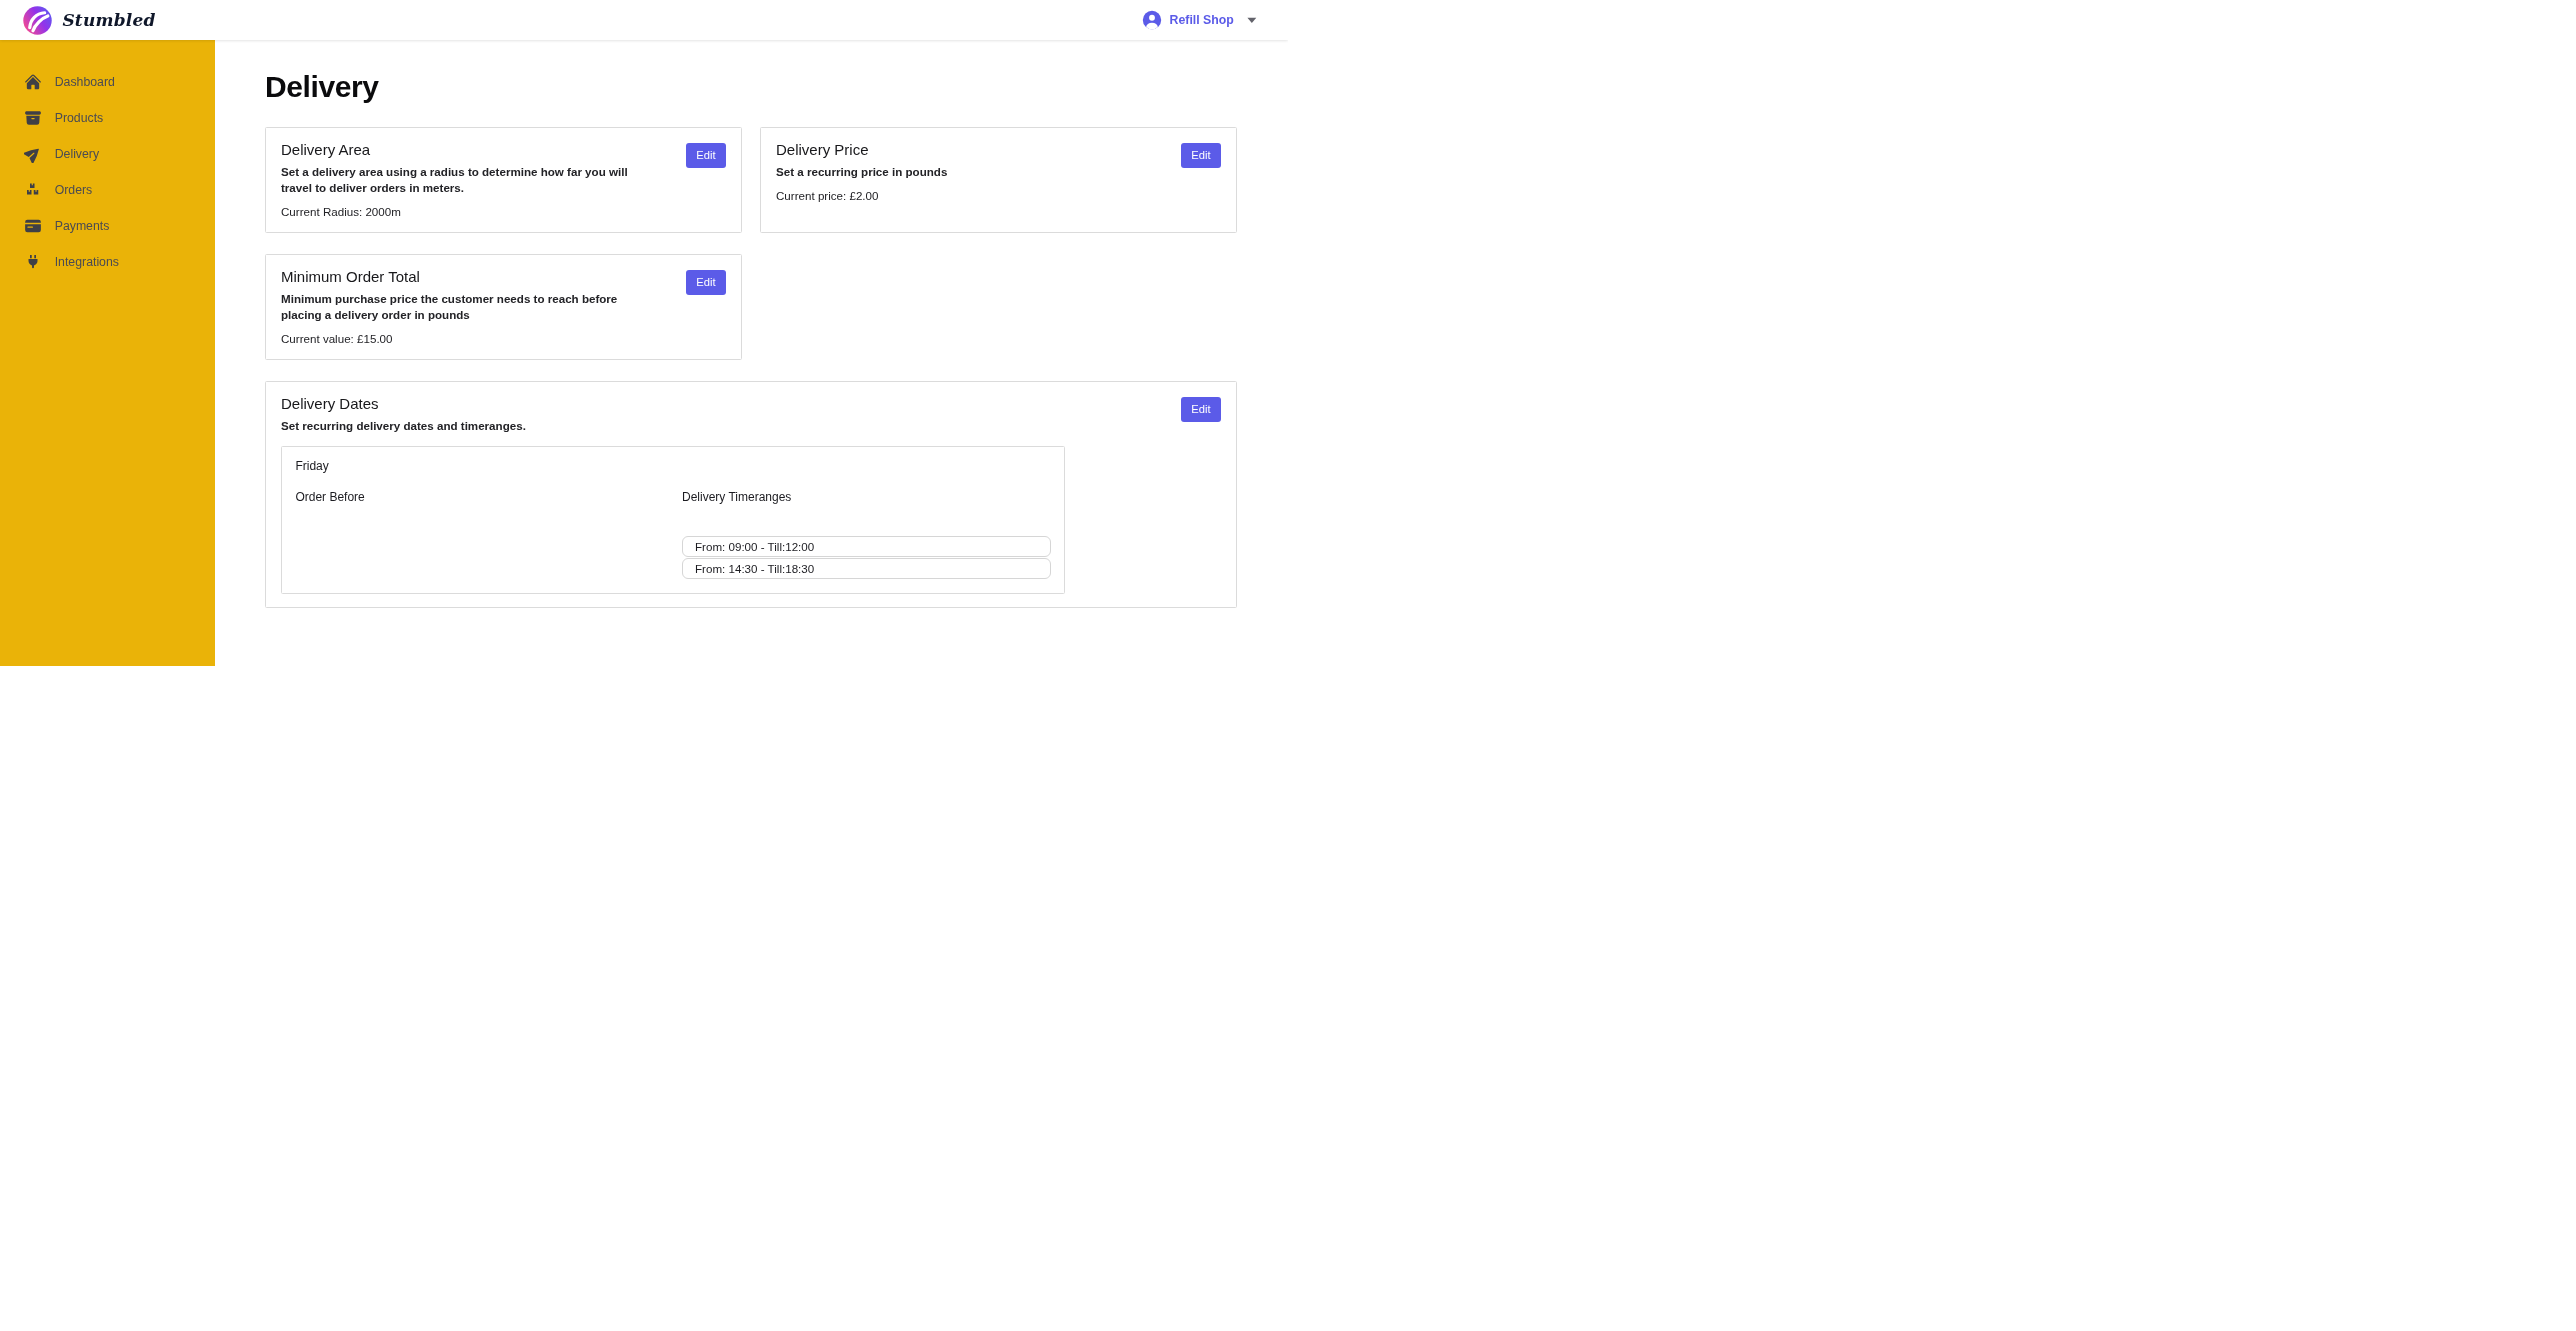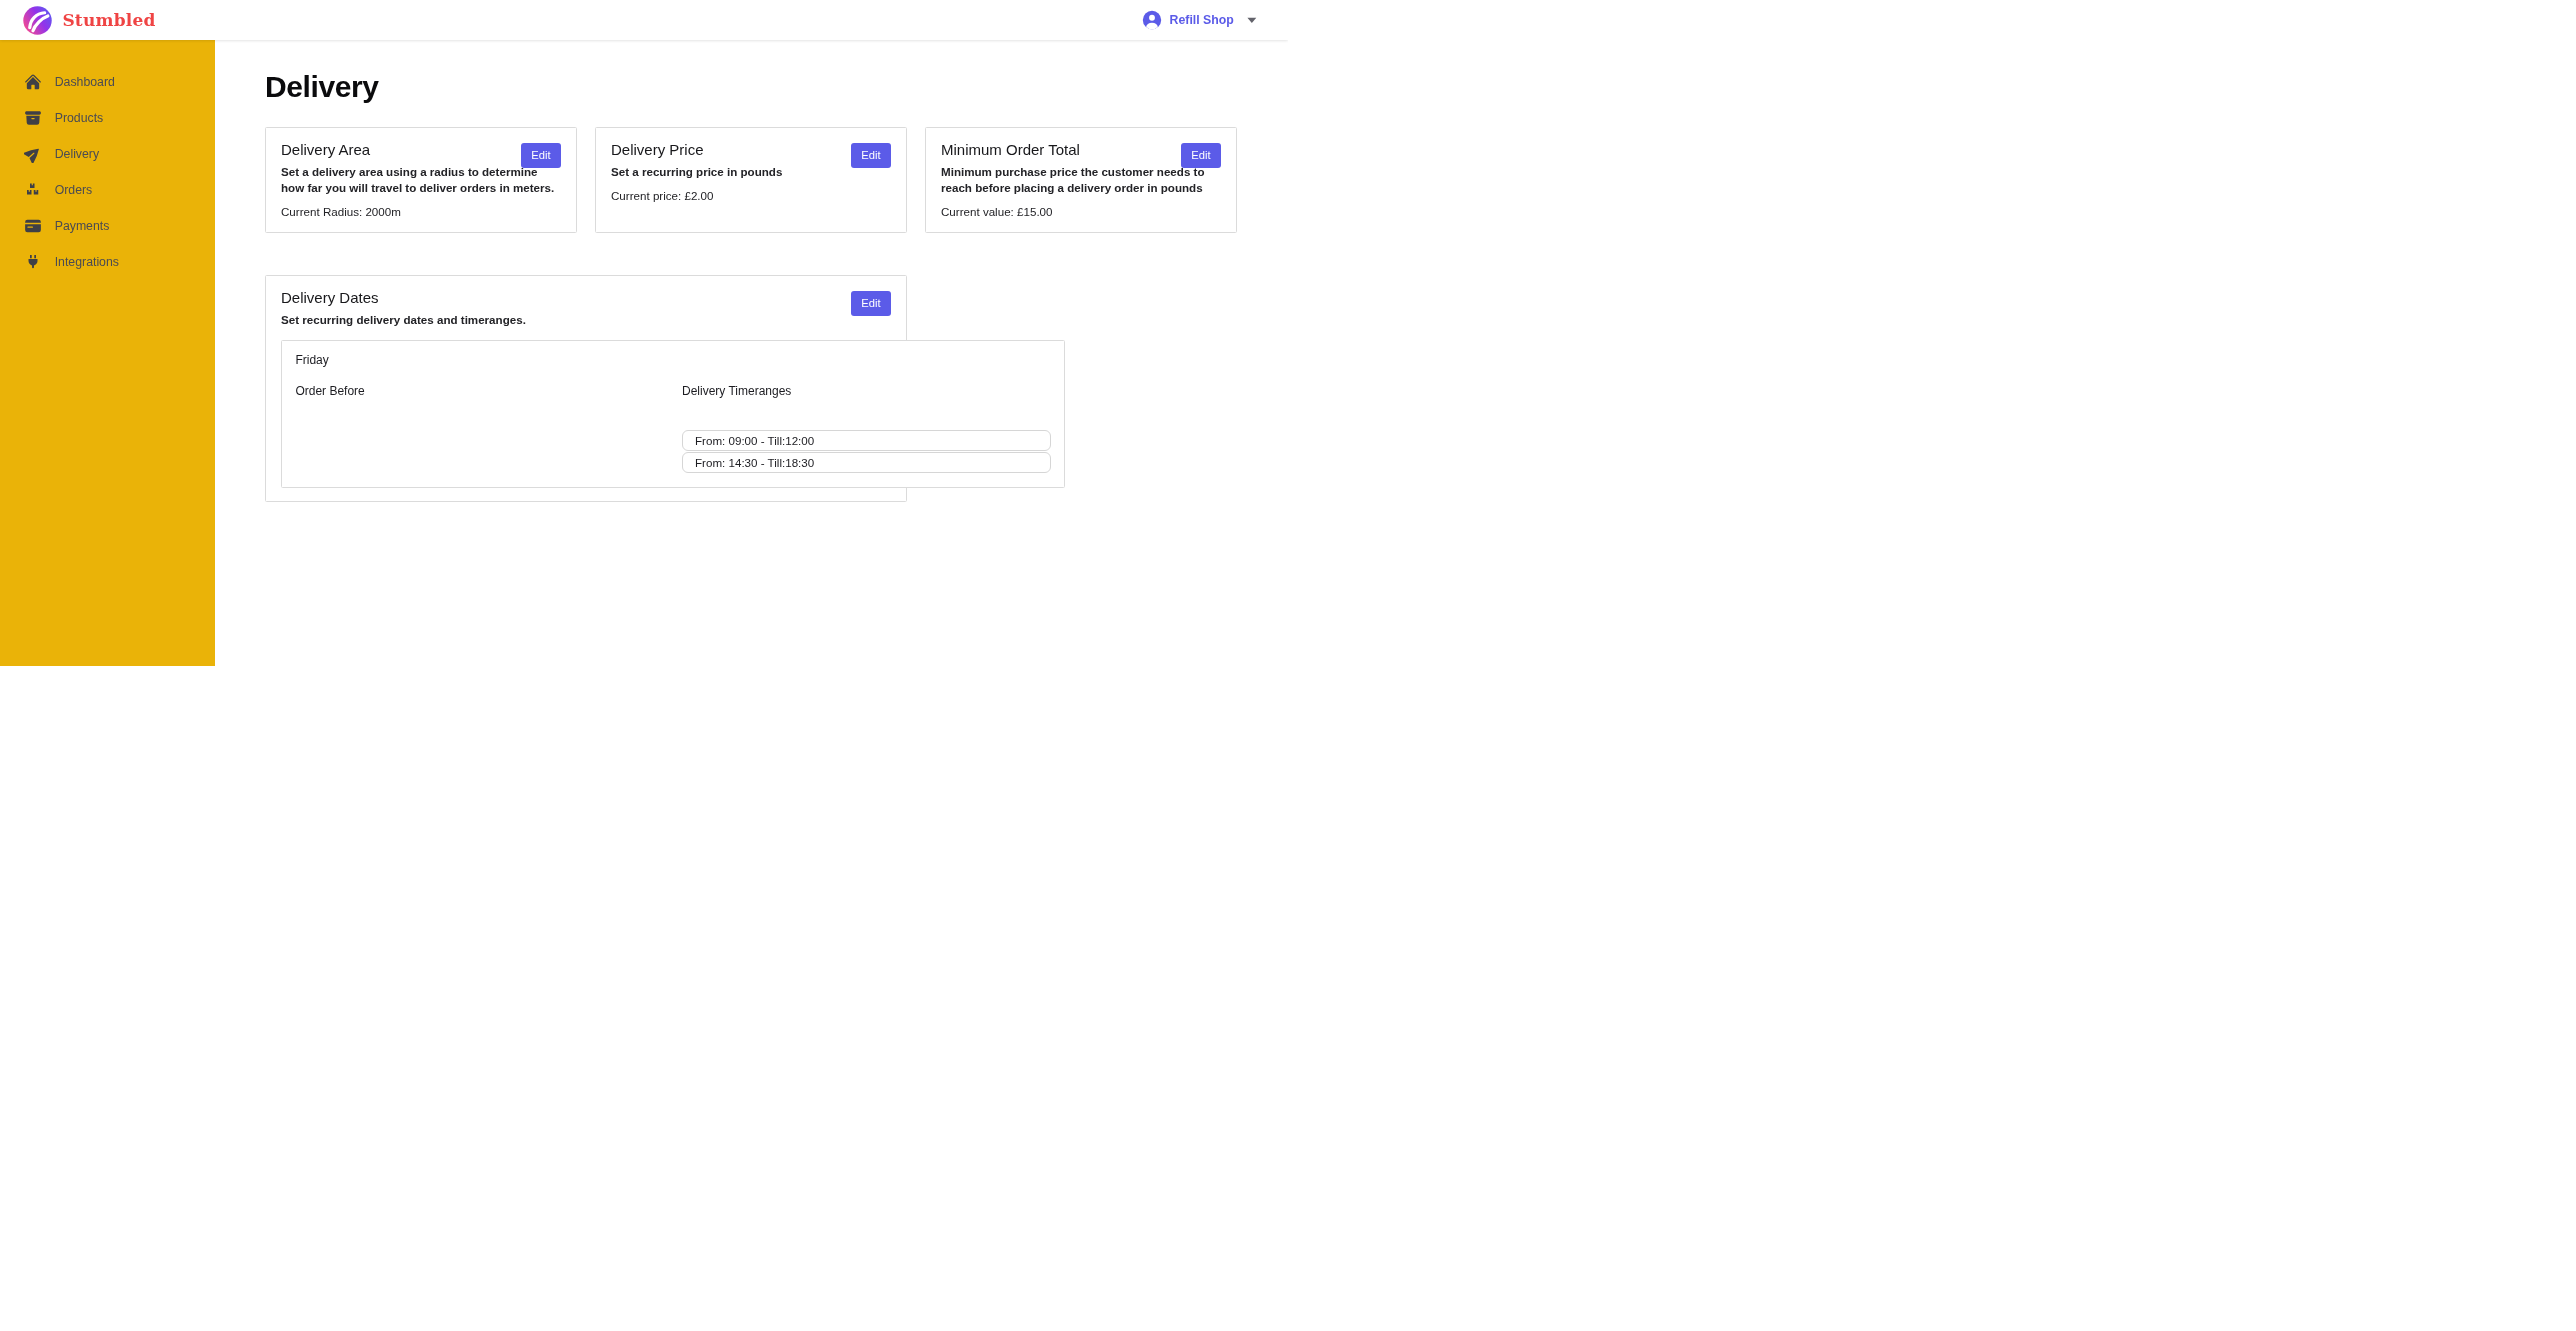--- a/index.html
+++ b/index.html
@@ -13,43 +13,43 @@
 
   
   .topbar {
     height: 40px; flex: 0 0 40px; background: #fff;
     display: flex; align-items: center; justify-content: space-between;
     padding: 0 31px 0 22.4px; position: relative; z-index: 5;
     box-shadow: 0 0.7px 3px rgba(0,0,0,0.14);
   }
   .brand { display: flex; align-items: center; gap: 9px; }
   .brand-name {
-    font-family: "DejaVu Serif", serif; font-weight: 700;
-    font-size: 17px; color: #ef4444; letter-spacing: 0.2px;
+    font-family: "DejaVu Serif", serif; font-style: italic; font-weight: 700;
+    font-size: 17px; color: #0f172a; letter-spacing: 0.2px;
   }
   .account { display: flex; align-items: center; gap: 7.5px; cursor: pointer; background: none; border: none; }
   .account-name { font-size: 12.3px; font-weight: 700; color: #5b5be8; }
   .account .caret { margin-left: 6px; margin-top: 1.5px; }
 
   
   .body-wrap { display: flex; flex: 1 1 auto; min-height: 0; }
   .sidebar { width: 215px; flex: 0 0 215px; background: #eab308; padding-top: 24px; }
   .nav-item {
     display: flex; align-items: center; height: 36px; padding-left: 24px;
     gap: 12.7px; cursor: pointer; text-decoration: none;
   }
   .nav-item .nav-icon { width: 18px; height: 18px; color: #3f3f46; flex: 0 0 18px; }
   .nav-item .nav-label { font-size: 12.3px; color: #4b4b52; }
 
   
   .main { flex: 1 1 auto; min-width: 0; overflow: hidden; padding: 30px 51px 0 50px; background: #fff; }
   .page-title { font-size: 30px; font-weight: 700; color: #0b0b0d; letter-spacing: -0.4px; margin-bottom: 23px; }
 
   .cards-grid {
-    display: grid; grid-template-columns: 1fr 1fr 1fr;
+    display: grid; grid-template-columns: 1fr 1fr;
     column-gap: 18px; row-gap: 21px;
   }
   .card {
     position: relative; background: #fff;
     border: 0.7px solid #dbdbdb; border-radius: 1.5px;
     padding: 12.7px 15px 13.4px 15px; min-height: 106px;
   }
   .card.span2 { grid-column: 1 / span 2; min-height: 0; }
   .card-title { font-size: 15px; font-weight: 500; color: #18181b; margin-bottom: 6.7px; }
   .card-desc { font-size: 11.6px; line-height: 1.32; font-weight: 600; color: #232327; max-width: 358px; margin-bottom: 9.7px; }

